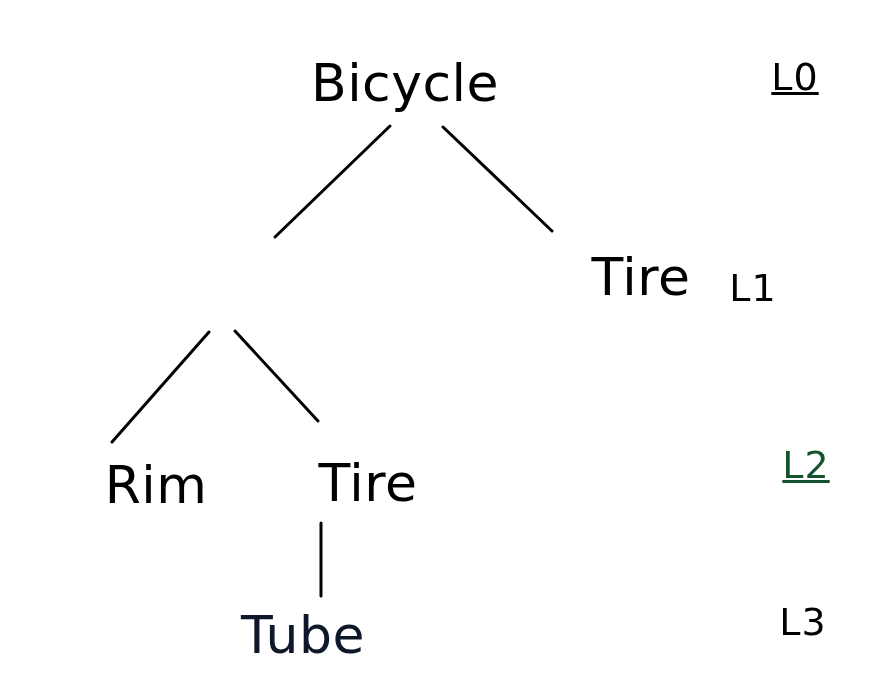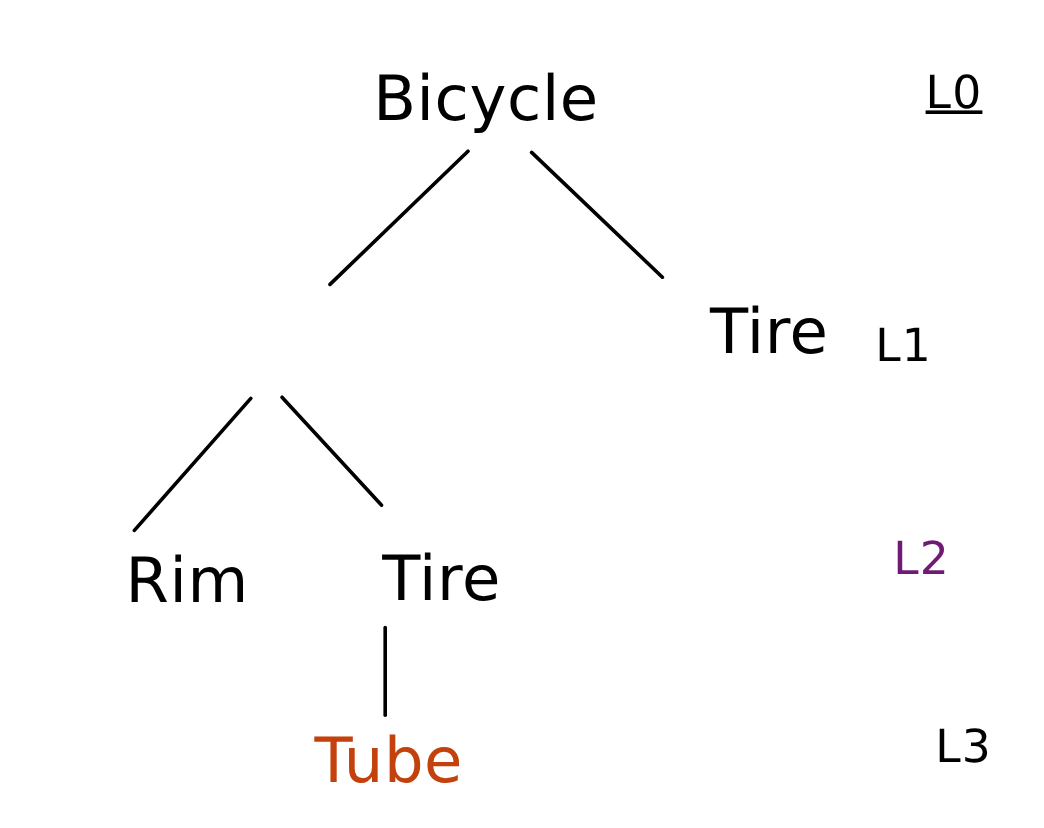--- a/index.html
+++ b/index.html
@@ -54,20 +54,20 @@
     <line stroke="#000000" stroke-width="3" stroke-linecap="round" x1="443" y1="127" x2="552" y2="231"></line>
     <line stroke="#000000" stroke-width="3" stroke-linecap="round" x1="209" y1="332" x2="112" y2="442"></line>
     <line stroke="#000000" stroke-width="3" stroke-linecap="round" x1="235" y1="331" x2="318" y2="421"></line>
     <line stroke="#000000" stroke-width="3" stroke-linecap="round" x1="321" y1="523" x2="321" y2="596"></line>
   </svg>
 
   <div class="node" style="left: 405px; top: 83px; color: rgb(0, 0, 0);">Bicycle</div>
   <div class="node" style="left: 641px; top: 277px; color: rgb(0, 0, 0);">Tire</div>
   <div class="node" style="left: 128px; top: 485px; color: #000000; margin-left: 28px;">Rim</div>
   <div class="node" style="left: 327px; top: 483px; color: rgb(0, 0, 0); margin-left: 41px;">Tire</div>
-  <div class="node" style="left: 324px; top: 635px; color: #c2410c;">Tube</div>
+  <div class="node" style="left: 303px; top: 635px; color: #0f172a;">Tube</div>
 
   <div class="level-label" style="left: 795px; top: 77px; color: rgb(0, 0, 0); text-decoration: underline;">L0</div>
   <div class="level-label" style="left: 753px; top: 288px; color: rgb(0, 0, 0);">L1</div>
-  <div class="level-label" style="left: 768px; top: 465px; color: #701a75;">L2</div>
+  <div class="level-label" style="left: 806px; top: 465px; color: #14532d; text-decoration: underline;">L2</div>
   <div class="level-label" style="left: 803px; top: 622px; color: rgb(0, 0, 0);">L3</div>
 
 </div>
 
 </body></html>

